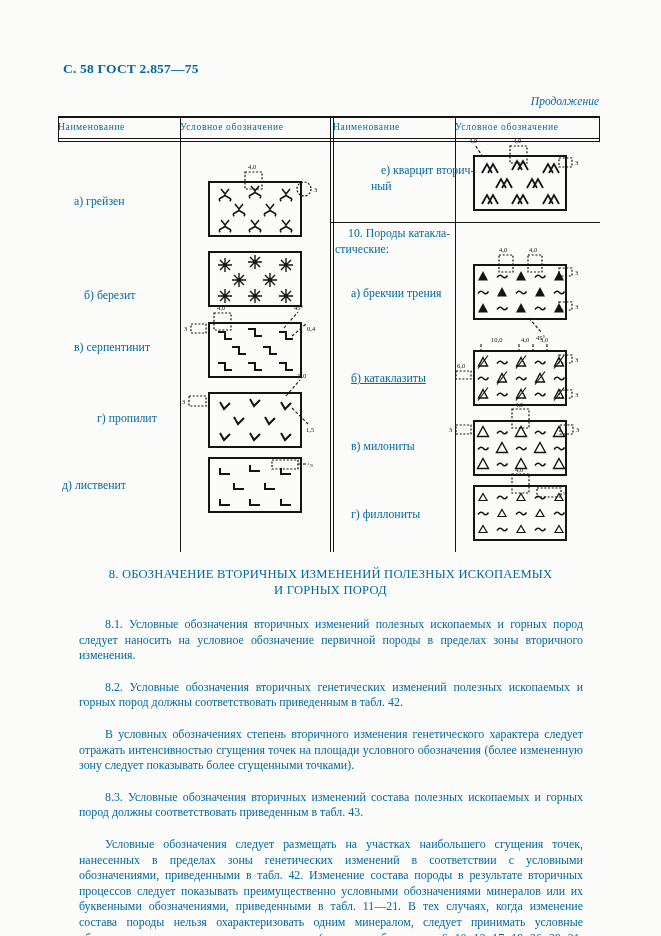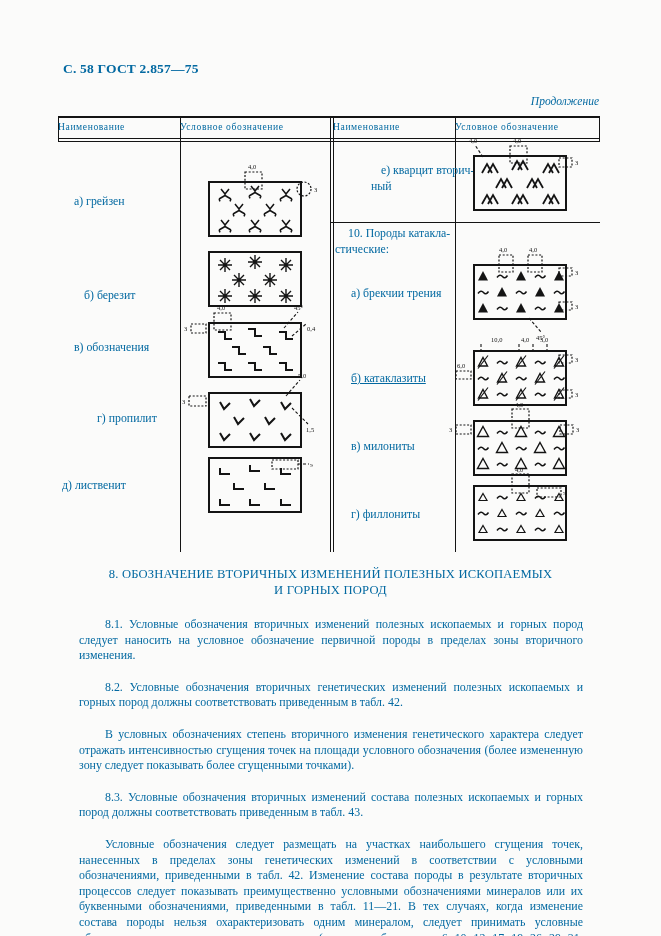--- a/index.html
+++ b/index.html
@@ -79,21 +79,21 @@
     <div class="rule" style="left:397px;top:0;width:1px;height:436px;"></div>
     <div class="rule" style="left:272px;top:106px;width:270px;height:1px;"></div>
 
     <div class="col-h" style="left:0;width:122px;">Наименование</div>
     <div class="col-h" style="left:122px;width:150px;">Условное обозначение</div>
     <div class="col-h" style="left:275px;width:122px;">Наименование</div>
     <div class="col-h" style="left:397px;width:145px;">Условное обозначение</div>
 
     <div class="cell-label" style="left:16px;top:78px;">а) грейзен</div>
     <div class="cell-label" style="left:26px;top:172px;text-align:center;">б) березит</div>
-    <div class="cell-label" style="left:16px;top:224px;">в) обозначения</div>
+    <div class="cell-label" style="left:16px;top:224px;">в) серпентинит</div>
     <div class="cell-label" style="left:0;top:295px;margin-left:39px;">г) пропилит</div>
     <div class="cell-label" style="left:4px;top:362px;">д) лиственит</div>
 
     <svg class="pattern" style="left:150px;top:65px;" viewBox="0 0 94 56">
         <rect x="1" y="1" width="92" height="54" fill="none" stroke="#141414" stroke-width="2"></rect>
         <use href="#g-greisen" x="9" y="6" width="16" height="16"></use>
         <use href="#g-greisen" x="39" y="3" width="16" height="16"></use>
         <use href="#g-greisen" x="70" y="6" width="16" height="16"></use>
         <use href="#g-greisen" x="23" y="21" width="16" height="16"></use>
         <use href="#g-greisen" x="54" y="21" width="16" height="16"></use>

